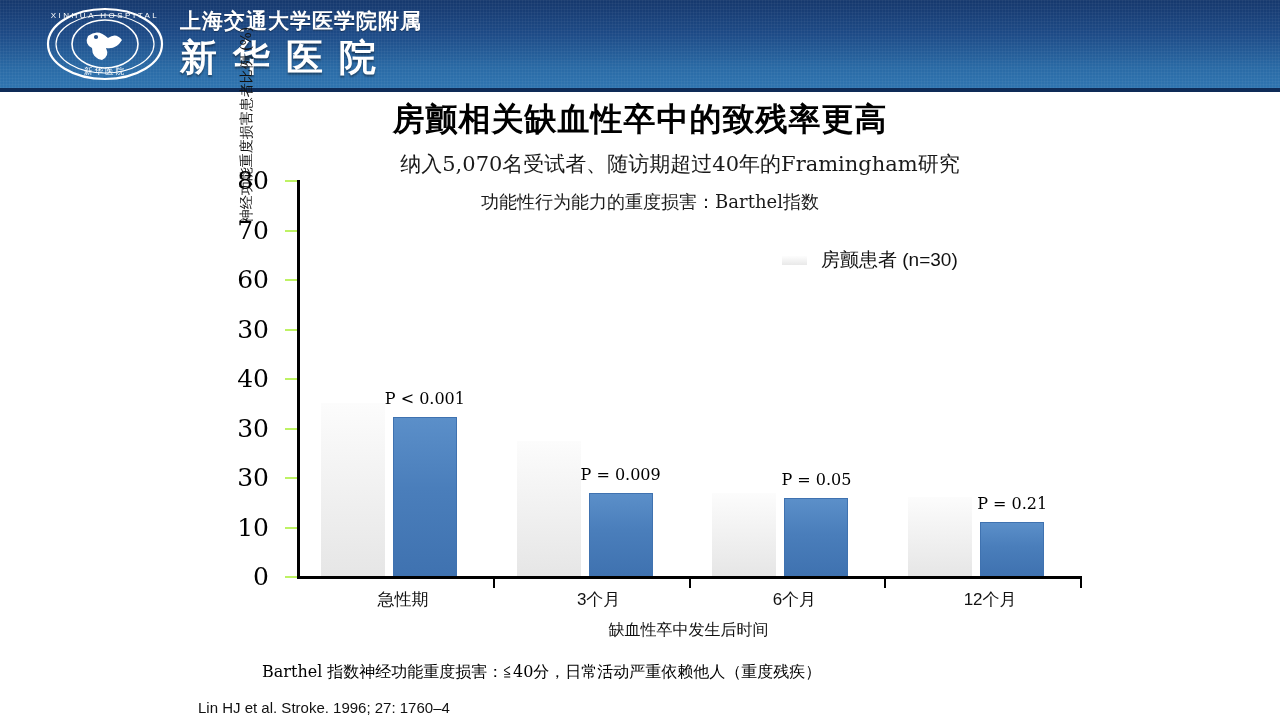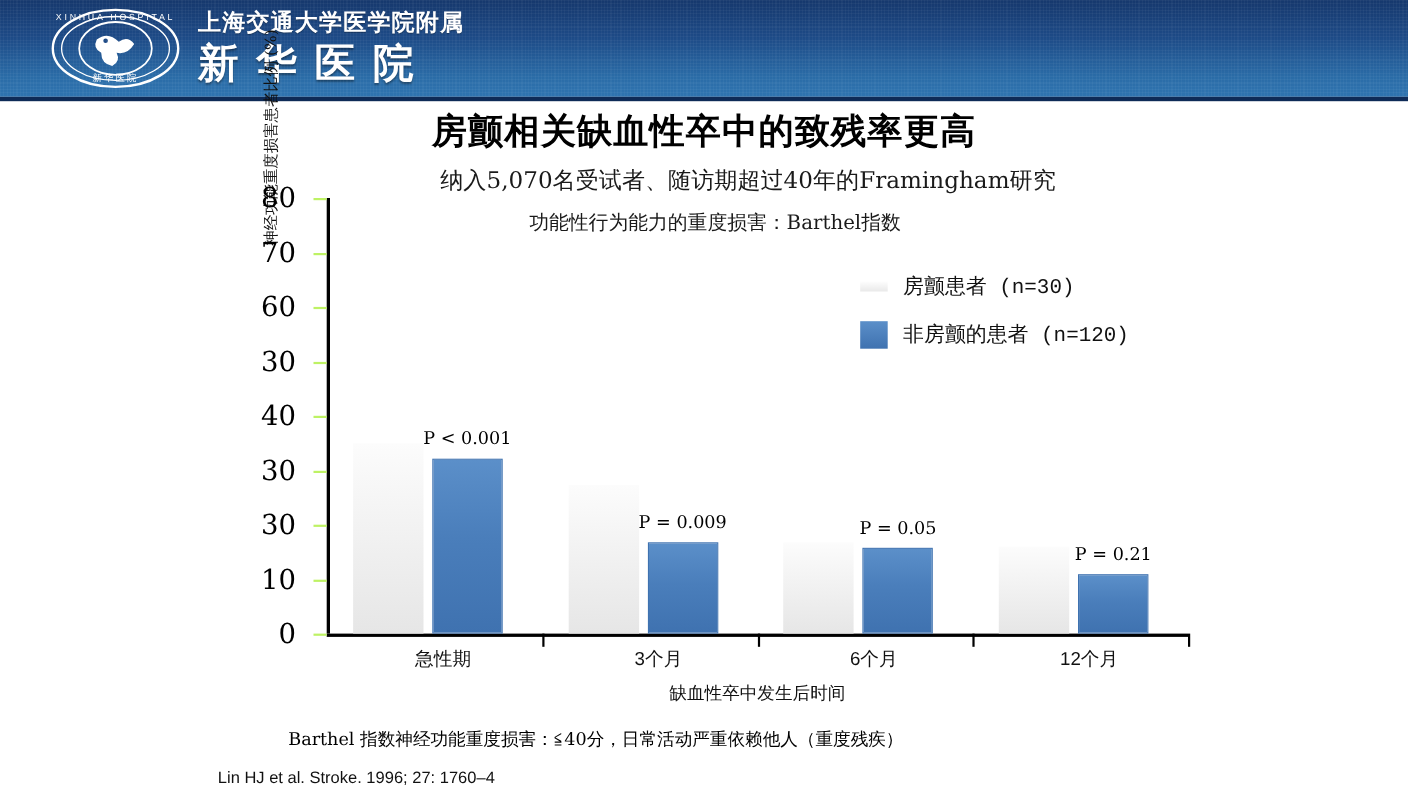--- a/index.html
+++ b/index.html
@@ -222,21 +222,21 @@
   .legend-swatch.grey {
     background: linear-gradient(to bottom, #fdfdfd, #e9e9e9);
     height: 9px;
   }
   .legend-swatch.blue {
     background: linear-gradient(to bottom, #5b8fc9, #3f72b0);
   }
   .legend-label {
     font-size: 19px;
     color: #111;
-    font-family: Liberation Mono, monospace;
+    font-family: Liberation Sans, sans-serif;
     white-space: nowrap;
   }
 
   
   #footnote-definition {
     position: absolute;
     left: 262px; top: 662px;
     font-size: 16px;
     color: #000000;
     font-family: "DejaVu Serif", "Liberation Serif", serif;
@@ -341,21 +341,17 @@
       <div class="x-cat-label" style="left: 750.375px;">6个月</div>
       <div class="x-cat-label" style="left: 946.125px;">12个月</div>
     </div>
   <div id="x-axis-title">缺血性卒中发生后时间</div>
 
   <div id="legend">
     <div class="legend-row">
       <span class="legend-swatch grey"></span>
       <span class="legend-label">房颤患者 (n=30)</span>
     </div>
-    <div class="legend-row">
-      <span class="legend-swatch blue"></span>
-      <span class="legend-label">非房颤的患者 (n=120)</span>
-    </div>
   </div>
 </div>
 
 <div id="footnote-definition">Barthel 指数神经功能重度损害：≦40分，日常活动严重依赖他人（重度残疾）</div>
 <div id="footnote-citation">Lin HJ et al. Stroke. 1996; 27: 1760–4</div>
 
 </body></html>

